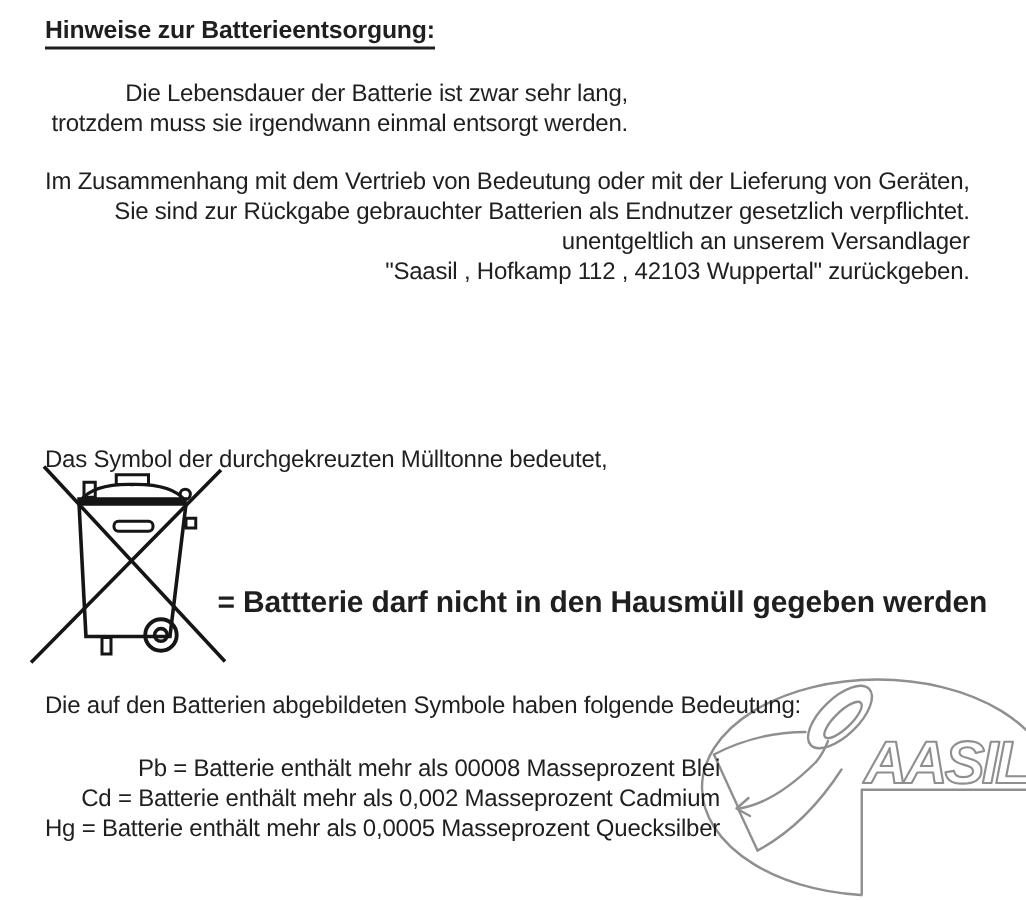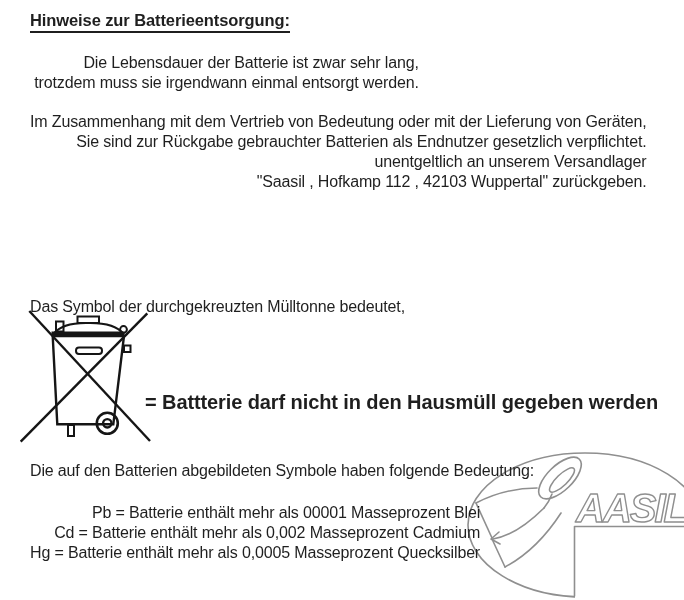--- a/index.html
+++ b/index.html
@@ -81,19 +81,19 @@
       <line x1="129.3" y1="5.3" x2="2.7" y2="133.7" stroke-width="2.4"></line>
     </svg>
 
     <div class="caption">= Battterie darf nicht in den Hausmüll gegeben werden</div>
 
     <div class="para intro">
       <div class="line">Die auf den Batterien abgebildeten Symbole haben folgende Bedeutung:</div>
     </div>
 
     <div class="para meanings">
-      <div class="line">Pb = Batterie enthält mehr als 00001 Masseprozent Blei</div>
+      <div class="line">Pb = Batterie enthält mehr als 00008 Masseprozent Blei</div>
       <div class="line">Cd = Batterie enthält mehr als 0,002 Masseprozent Cadmium</div>
       <div class="line">Hg = Batterie enthält mehr als 0,0005 Masseprozent Quecksilber</div>
     </div>
   </div>
 
 </div>
 
 </body></html>

